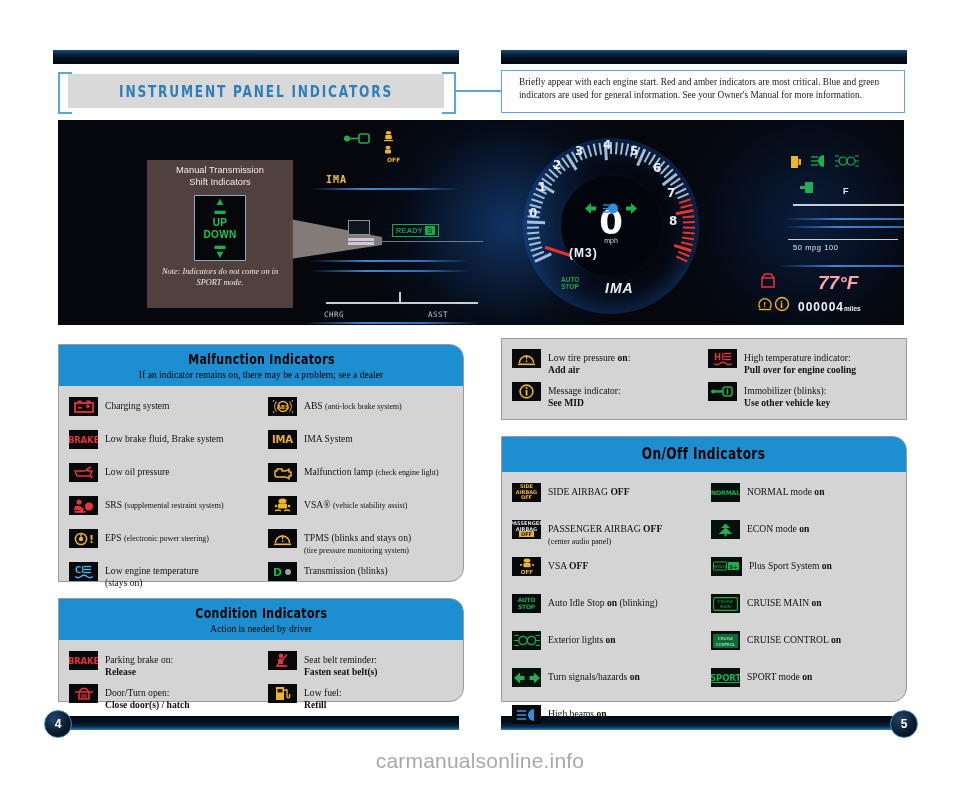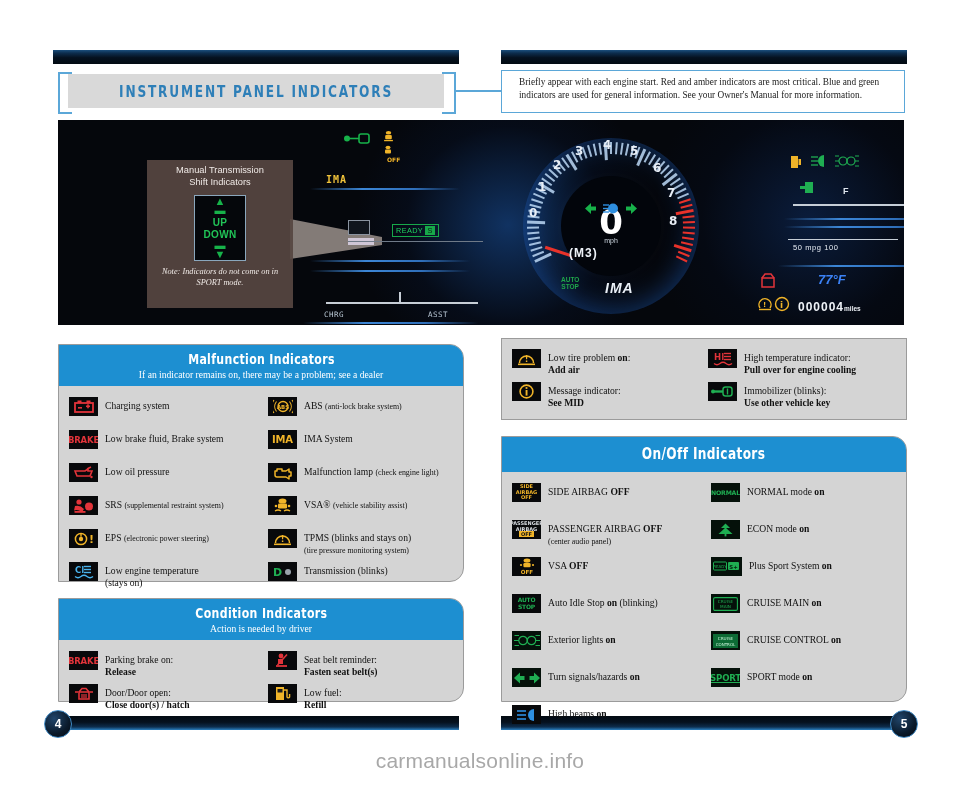--- a/index.html
+++ b/index.html
@@ -88,28 +88,28 @@
   .tick-num{position:absolute;color:#e8eef6;font-size:12px;font-weight:bold;font-family:"DejaVu Sans",sans-serif;}
   .gear-m{position:absolute;left:56px;top:118px;color:#eef3f9;font-size:12px;font-weight:bold;letter-spacing:1px;}
   .autostop{position:absolute;left:48px;top:148px;color:#1fa64a;font-size:6.5px;font-weight:bold;line-height:7px;text-align:center;}
   .ima-big{position:absolute;left:92px;top:152px;color:#e9eff6;font-size:14px;font-style:italic;font-weight:bold;letter-spacing:1px;}
   .needle{position:absolute;left:30px;top:132px;width:46px;height:2.6px;background:#e8322a;transform:rotate(18deg);transform-origin:right center;}
 
   
   .fuelrow{position:absolute;left:733px;top:34px;display:flex;gap:9px;align-items:center;}
   .fgF{position:absolute;left:785px;top:66px;color:#dde4ec;font-size:9px;font-weight:bold;}
   .mpgrow{position:absolute;left:735px;top:123px;color:#e7edf4;font-size:7.5px;letter-spacing:.6px;}
-  .temp{position:absolute;left:760px;top:152px;color:#3b82f6;font-size:13px;font-weight:bold;font-style:italic;}
+  .temp{position:absolute;left:760px;top:152px;color:#fca5a5;font-size:19px;font-weight:bold;font-style:italic;}
   .odo{position:absolute;left:740px;top:180px;color:#eef2f7;font-size:12px;font-weight:bold;letter-spacing:1px;}
   .odo small{font-size:6.5px;letter-spacing:0;}
 
   
   .panel{position:absolute;background:#d4d4d4;border:1px solid #9b9b9b;box-sizing:border-box;}
   .panel.rounded{border-radius:0 14px 14px 0;}
-  .phead{background:#1d8fd1;color:#ffffff;text-align:center;padding:5px 0 6px 0;border-radius:0 13px 0 0;}
+  .phead{background:#1d8fd1;color:#000000;text-align:center;padding:5px 0 6px 0;border-radius:0 13px 0 0;}
   .phead .h1{font-size:13.5px;font-weight:bold;letter-spacing:.4px;
              font-family:"DejaVu Sans Condensed","Liberation Sans Narrow","Liberation Sans",sans-serif;
              transform:scaleX(.9);display:inline-block;}
   .phead .h2{font-size:9.6px;margin-top:1px;font-family:"Liberation Serif",serif;}
 
   .grid2{display:grid;grid-template-columns:1fr 1fr;padding:9px 2px 9px 10px;
          column-gap:6px;row-gap:0px;}
   .row{display:flex;align-items:flex-start;gap:7px;min-height:31px;padding-top:2px;}
   .row .txt{font-size:9.6px;color:#111;line-height:1.22;padding-top:3px;
             font-family:"Liberation Serif",serif;}
@@ -557,21 +557,21 @@
 
       <div class="row">
         <div class="chip">
           <svg class="chipsvg" width="20" height="14" viewBox="0 0 20 14">
               <path d="M5 5 h10 v7 h-10 z" fill="none" stroke="#e2343a" stroke-width="1.6"></path>
               <path d="M5 5 l3 -3.5 h4 l3 3.5" fill="none" stroke="#e2343a" stroke-width="1.6"></path>
               <path d="M1 5 h3 M16 5 h3" stroke="#e2343a" stroke-width="1.5"></path>
               <rect x="7" y="7" width="6" height="4" fill="#e2343a" opacity=".6"></rect>
             </svg>
         </div>
-        <div class="txt"><span>Door/Door open:</span><br><b>Close door(s) / hatch</b></div>
+        <div class="txt"><span>Door/Turn open:</span><br><b>Close door(s) / hatch</b></div>
       </div>
 
       <div class="row">
         <div class="chip">
           <svg class="chipsvg" width="16" height="15" viewBox="0 0 16 15">
               <rect x="1" y="1" width="8" height="13" fill="#f0b429"></rect>
               <rect x="2.5" y="3" width="5" height="3.5" fill="#1b1b1b"></rect>
               <path d="M9 4 h3 v7 a1.4 1.4 0 0 0 2.6 0 v-3" stroke="#f0b429" stroke-width="1.4" fill="none"></path>
             </svg>
         </div>
@@ -585,21 +585,21 @@
     <div class="grid2">
 
       <div class="row">
         <div class="chip">
           <svg class="chipsvg" width="19" height="14" viewBox="0 0 19 14">
               <path d="M2.5 11 a7 7 0 1 1 14 0" fill="none" stroke="#f0b429" stroke-width="1.6"></path>
               <line x1="1" y1="12.3" x2="18" y2="12.3" stroke="#f0b429" stroke-width="1.6"></line>
               <text x="9.5" y="10" fill="#f0b429" font-size="8" font-weight="bold" text-anchor="middle" font-family="DejaVu Sans,sans-serif">!</text>
             </svg>
         </div>
-        <div class="txt"><span>Low tire problem </span><b>on</b><span>:</span><br><b>Add air</b></div>
+        <div class="txt"><span>Low tire pressure </span><b>on</b><span>:</span><br><b>Add air</b></div>
       </div>
 
       <div class="row">
         <div class="chip">
           <svg class="chipsvg" width="21" height="14" viewBox="0 0 21 14">
               <text x="2" y="8" fill="#e2343a" font-size="8.5" font-weight="bold" font-family="DejaVu Sans,sans-serif">H</text>
               <g stroke="#e2343a" stroke-width="1.4">
                 <line x1="12" y1="1.5" x2="19" y2="1.5"></line>
                 <line x1="12" y1="4.5" x2="19" y2="4.5"></line>
                 <line x1="12" y1="7.5" x2="19" y2="7.5"></line>

